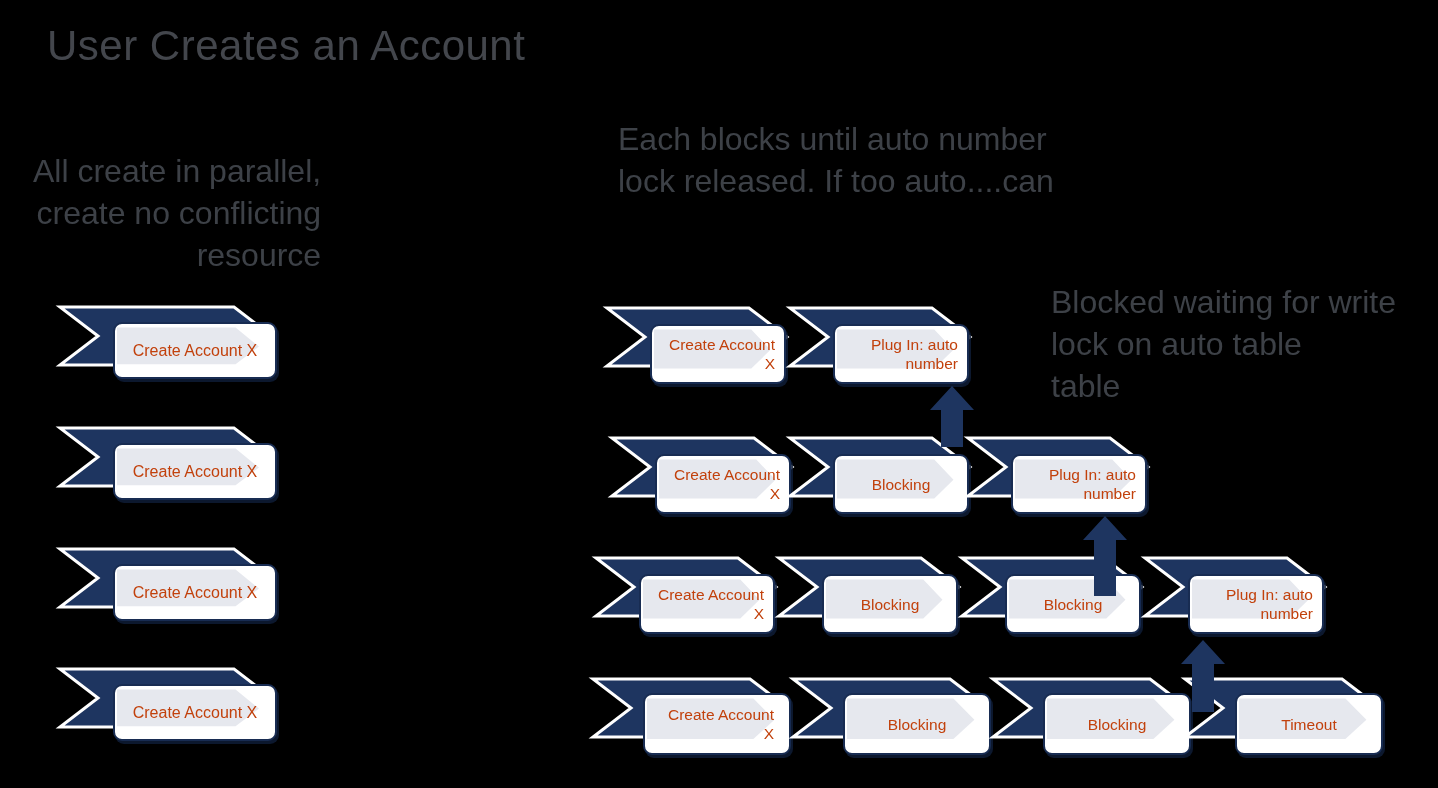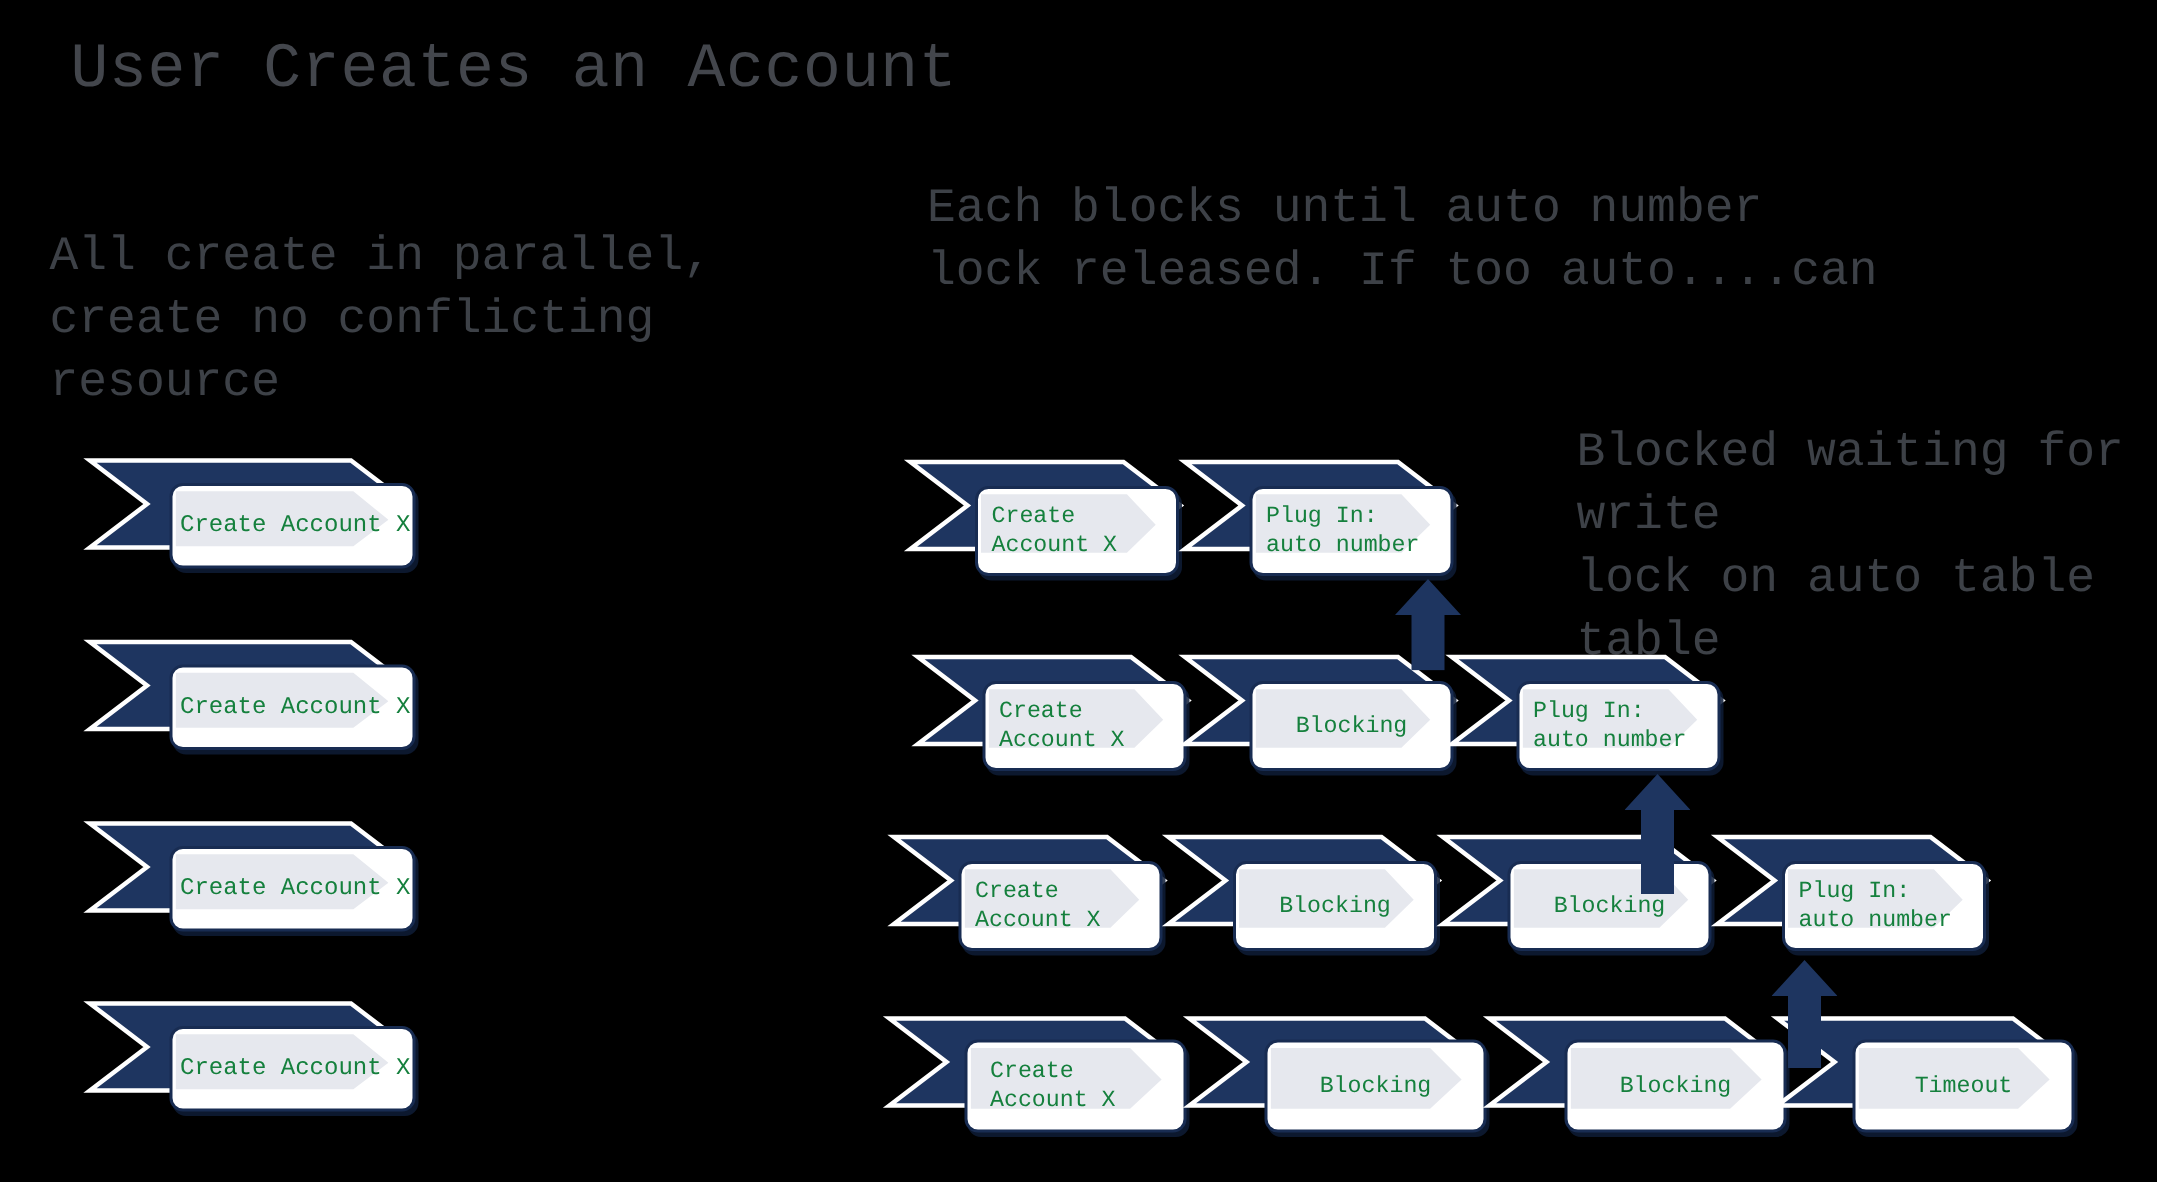--- a/index.html
+++ b/index.html
@@ -1,43 +1,43 @@
 <!DOCTYPE html>
 <html><head>
 <meta charset="utf-8">
 <style>
   html,body{margin:0;padding:0;background:#000;}
   .slide{
     position:relative;width:1438px;height:788px;background:#000000;
-    overflow:hidden;font-family:Liberation Mono, monospace;
+    overflow:hidden;font-family:Liberation Sans, sans-serif;
   }
   .title{
     position:absolute;left:47px;top:22px;margin:0;
     font-size:42px;font-weight:300;letter-spacing:.5px;color:#43464c;
   }
   .note{position:absolute;font-size:32px;font-weight:300;line-height:42px;color:#3d4147;}
-  .note-left{left:33px;top:150px;}
+  .note-left{left:33px;top:150px;text-align:right;}
   .note-mid{left:618px;top:118px;}
   .note-right{left:1051px;top:281px;}
 
   .unit{position:absolute;}
   .chev{position:absolute;left:0;top:0;overflow:visible;display:block;}
   .chev polygon{fill:#1e3560;stroke:#ffffff;stroke-width:3;}
 
   .card{
     position:absolute;background:#ffffff;border:2px solid #182c52;border-radius:9px;
     box-shadow:2px 3px 0 rgba(14,28,54,.85);
     display:flex;align-items:center;justify-content:center;box-sizing:border-box;
   }
   .accent{
     position:absolute;left:2px;top:2px;right:2px;bottom:2px;background:#e6e8ee;
     clip-path:polygon(0 3%,76% 3%,91% 42%,76% 78%,0 78%);
   }
   .txt{
-    position:relative;z-index:1;color:#15803d;text-align:left;
+    position:relative;z-index:1;color:#c2410c;text-align:right;
     font-size:15.5px;line-height:19px;max-width:114px;
   }
   .card-left{left:53px;top:15px;width:164px;height:57px;}
   .card-left .txt{font-size:16px;max-width:150px;white-space:nowrap;}
   .card-right{left:43px;top:16px;width:136px;height:60px;}
   .card-r4{left:50px;top:14px;width:148px;height:62px;}
 
   .uparrow{position:absolute;width:44px;background:#1e3560;z-index:3;}
 </style>
 </head>

